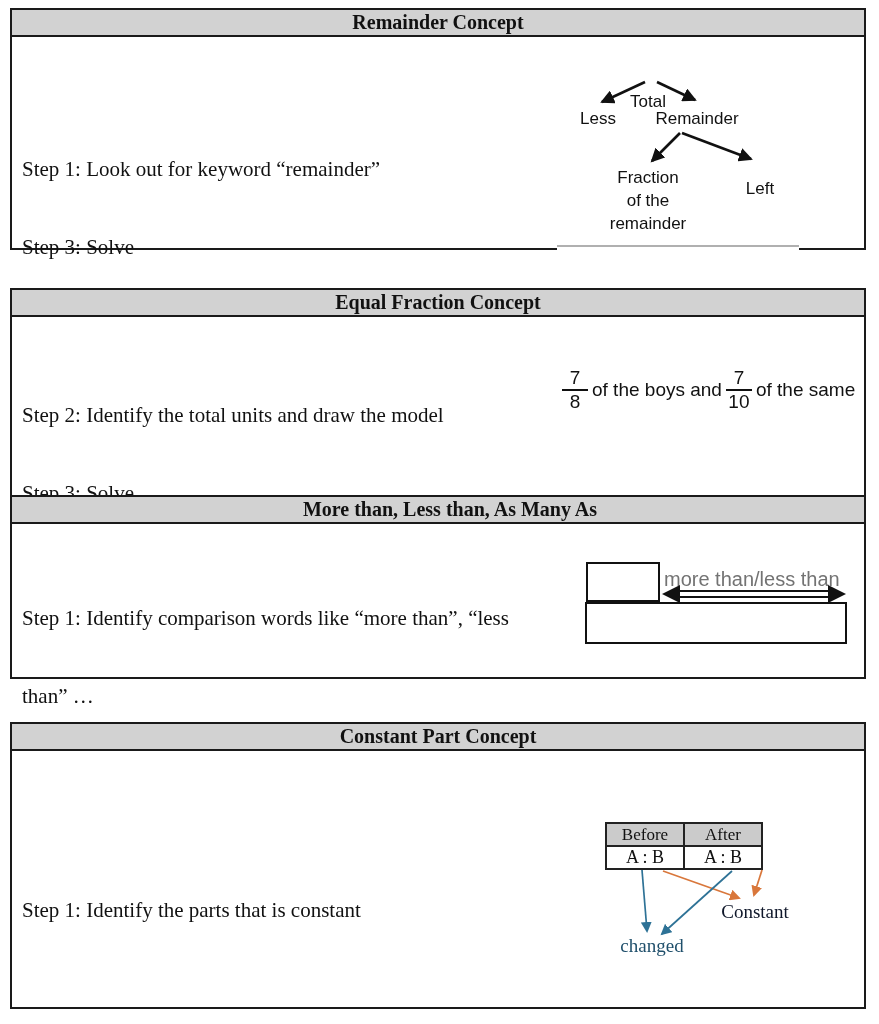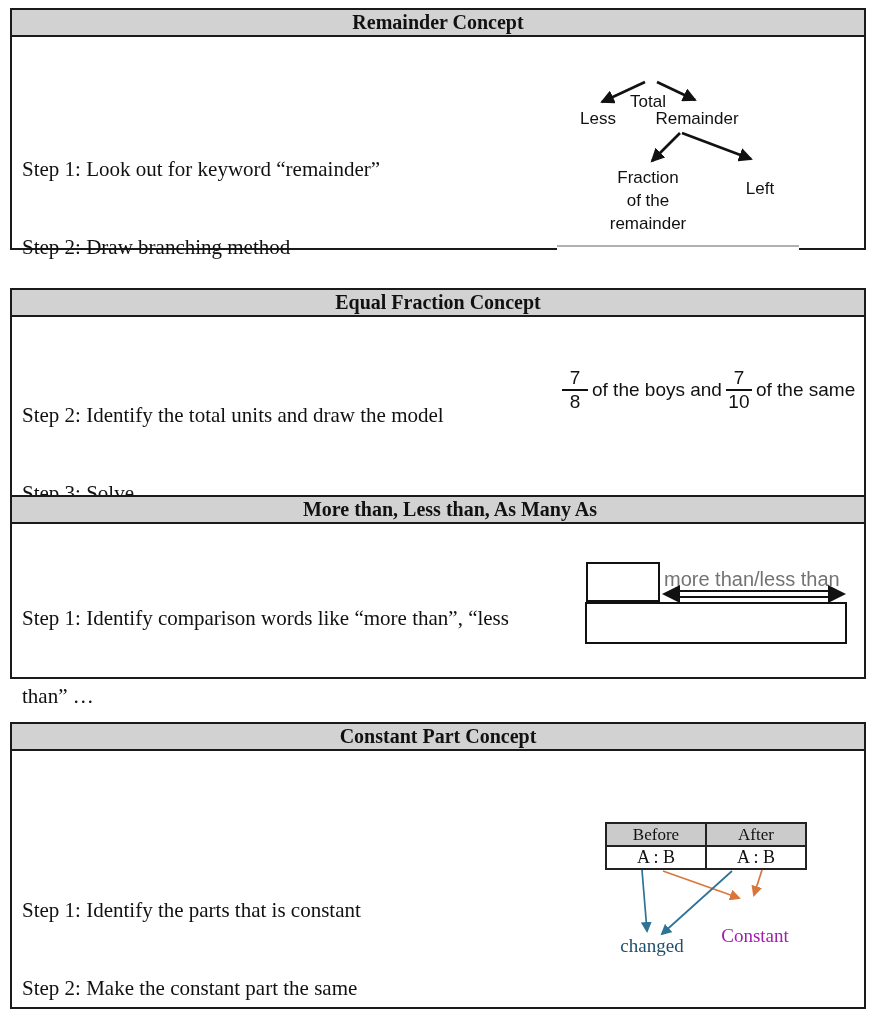--- a/index.html
+++ b/index.html
@@ -92,21 +92,21 @@
     border: 2px solid #111; background: #fff;
   }
   .cmp-label {
     position: absolute; left: 652px; top: 71px;
     font-family: "Liberation Sans", "DejaVu Sans", sans-serif;
     font-size: 20px; color: #737373; white-space: nowrap;
   }
 
   
   .ba-table {
-    position: absolute; left: 593px; top: 98px; width: 202px;
+    position: absolute; left: 593px; top: 98px; width: 158px;
     border-collapse: collapse;
     font-family: "Liberation Serif", serif;
     text-align: center;
   }
   .ba-table td {
     border: 2px solid #222;
     width: 50%;
     height: 23px;
     font-size: 17px;
     padding: 0;
@@ -125,21 +125,20 @@
 </style>
 </head>
 <body>
 
 <div class="box s1">
   <div class="box-header" style="background-color: rgb(210, 210, 210);">
     <span>Remainder Concept</span>
   </div>
   <div class="steps" style="top:94px">
     <div>Step 1: Look out for keyword “remainder”</div>
-    <div>Step 2: Draw branching method</div>
     <div>Step 3: Solve</div>
   </div>
 
   <svg class="overlay-svg" width="852" height="238" viewBox="0 0 852 238">
     <defs>
       <marker id="mk-black" markerUnits="userSpaceOnUse" markerWidth="16" markerHeight="14" refX="12" refY="7" orient="auto">
         <path d="M0,0 L14,7 L0,14 z" fill="#111"></path>
       </marker>
     </defs>
     <line class="arrow-line" x1="633" y1="72" x2="590" y2="92" marker-end="url(#mk-black)"></line>
@@ -208,21 +207,20 @@
     <polygon class="dbl-head" points="834,97 816,88 816,106"></polygon>
   </svg>
 </div>
 
 <div class="box s4">
   <div class="box-header" style="background-color: rgb(210, 210, 210);">
     <span>Constant Part Concept</span>
   </div>
   <div class="steps" style="top:121px">
     <div>Step 1: Identify the parts that is constant</div>
-    <div>Step 2: Make the constant part the same</div>
     
   </div>
 
   <table class="ba-table">
     <tbody>
       <tr class="hdr">
         <td style="background-color: rgb(203, 203, 203);">Before</td>
         <td style="background-color: rgb(203, 203, 203);">After</td>
       </tr>
       <tr class="val">
@@ -240,15 +238,15 @@
       <marker id="mk-orange" markerUnits="userSpaceOnUse" markerWidth="12" markerHeight="11" refX="9" refY="5.5" orient="auto">
         <path d="M0,0 L11,5.5 L0,11 z" fill="#d9773b"></path>
       </marker>
     </defs>
     <line class="thin-line blue-line" x1="630" y1="146" x2="635" y2="207" marker-end="url(#mk-blue)"></line>
     <line class="thin-line orange-line" x1="651" y1="147" x2="727" y2="174" marker-end="url(#mk-orange)"></line>
     <line class="thin-line blue-line" x1="720" y1="147" x2="650" y2="210" marker-end="url(#mk-blue)"></line>
     <line class="thin-line orange-line" x1="750" y1="146" x2="742" y2="171" marker-end="url(#mk-orange)"></line>
   </svg>
 
-  <div class="constant-lbl" style="color: #a21caf; margin-top: 24px;">Constant</div>
+  <div class="constant-lbl" style="color: #0f172a;">Constant</div>
   <div class="changed-lbl" style="color: rgb(31, 79, 107);">changed</div>
 </div>
 
 </body></html>

